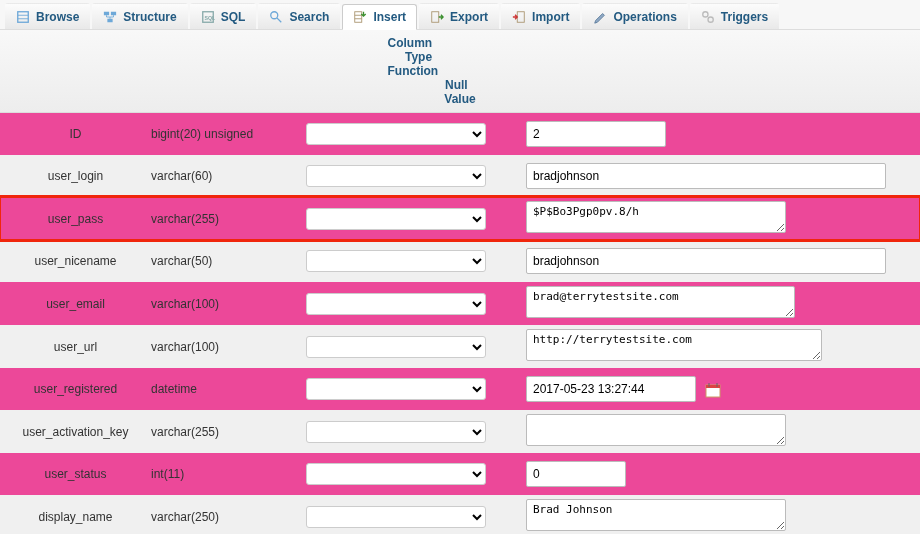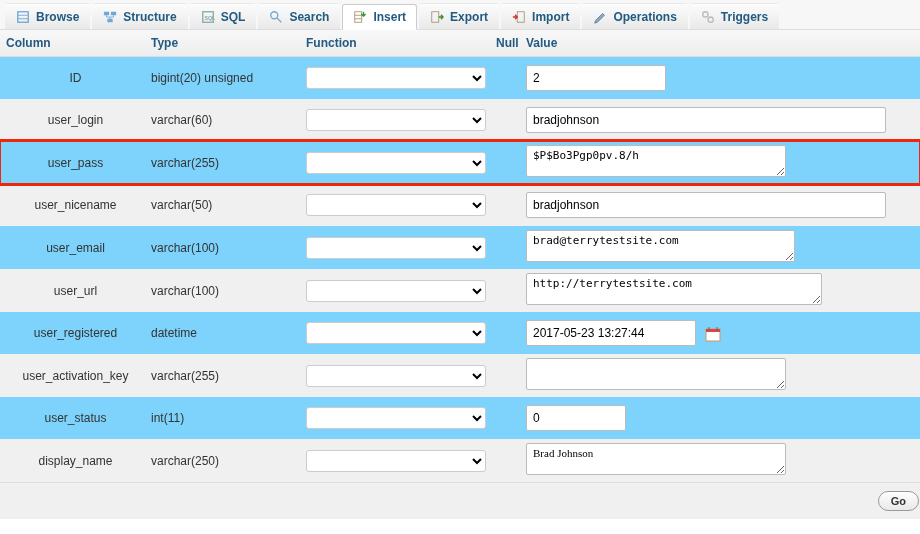--- a/index.html
+++ b/index.html
@@ -54,22 +54,23 @@
     display: flex;
     align-items: center;
     padding: 4px 6px;
   }
   .hdr {
     background: linear-gradient(#f8f8f8,#ededed);
     font-weight: bold;
     color: #235a81;
     border-bottom: 1px solid #ddd;
     padding: 6px;
-  }
-  .row.odd { background: #7dd3fc; }
+    flex-direction: column;
+  }
+  .row.odd { background: #ec4899; }
   .row.even { background: #f0f0f0; }
   .row { min-height: 42px; }
   .c-col { width: 145px; text-align: center; color: #333; padding-right:6px;}
   .c-type { width: 110px; color: #333; }
   .c-func { width: 190px; margin-left: 45px; }
   .c-null { width: 30px; }
   .c-val { flex: 1; }
   .hdr .c-col, .hdr .c-type, .hdr .c-func, .hdr .c-null, .hdr .c-val { text-align:left; color:#235a81; }
   .hdr .c-col { text-align:left; padding-left:0;}
   
@@ -302,19 +303,19 @@
     <div class="c-func"><select class="func-select"></select></div>
     <div class="c-null"></div>
     <div class="c-val"><input class="txt" style="width: 100px;" value="0"></div>
   </div>
 
   <div class="row even">
     <div class="c-col">display_name</div>
     <div class="c-type">varchar(250)</div>
     <div class="c-func"><select class="func-select"></select></div>
     <div class="c-null"></div>
-    <div class="c-val"><textarea class="ta" rows="2" style="width: 260px; height: 32px; font-family: Liberation Serif, serif;">Brad Johnson</textarea></div>
+    <div class="c-val"><textarea class="ta" rows="2" style="width: 260px; height: 32px;">Brad Johnson</textarea></div>
   </div>
 
   <div class="footer">
     <button class="go-btn">Go</button>
   </div>
 </div>
 
 </body></html>

